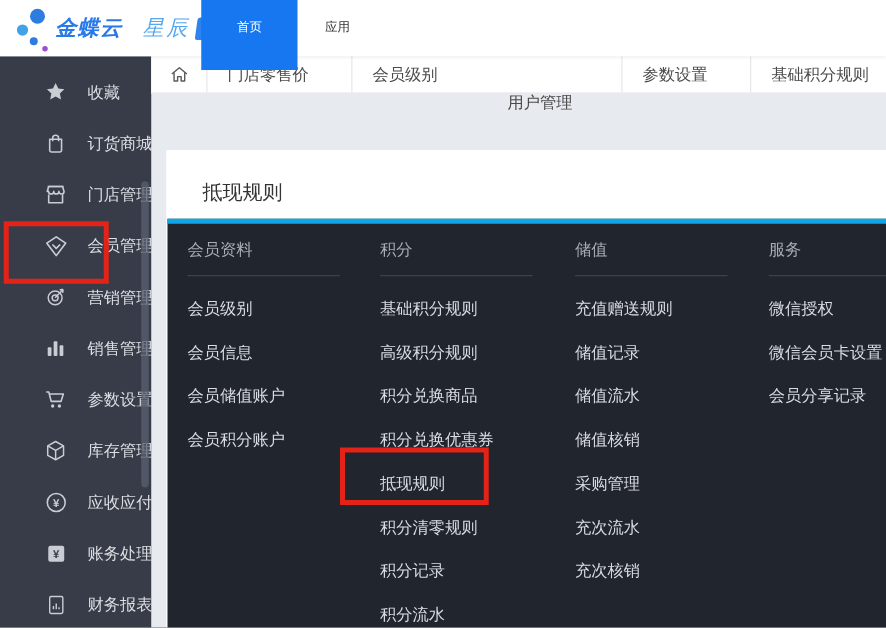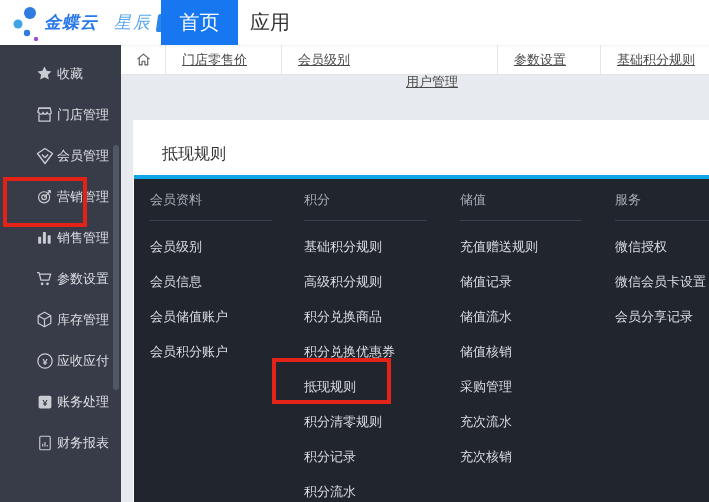--- a/index.html
+++ b/index.html
@@ -11,39 +11,39 @@
   
   .topbar{position:absolute;left:0;top:0;width:709px;height:45px;background:#fff;z-index:30;
     box-shadow:0 1px 2px rgba(0,0,0,.06);}
   .brand{position:absolute;left:8px;top:0;height:45px;display:flex;align-items:center;}
   .brand-dots{width:34px;height:38px;margin-right:2px;}
   .brand-main{font-size:17px;font-weight:bold;font-style:italic;color:#2979e8;letter-spacing:1px;}
   .brand-sub{font-size:17px;font-style:italic;color:#57a6ee;margin-left:16px;letter-spacing:2px;}
   .brand-badge{display:inline-block;margin-left:5px;background:#2f83ec;color:#fff;
     font-size:10px;font-weight:bold;font-style:italic;padding:2px 5px;border-radius:2px;
     transform:skewX(-8deg);}
-  .top-tab{position:absolute;top:0;height:45px;line-height:45px;text-align:center;
-    font-size:20px;color:#333;cursor:pointer;}
+  .top-tab{position:absolute;top:0;height:56px;line-height:45px;text-align:center;
+    font-size:10px;color:#333;cursor:pointer;}
   .top-tab.active{background:#1677f0;color:#fff;}
   .top-tab.t0{left:161px;width:77px;}
   .top-tab.t1{left:238px;width:64px;}
   
   .sidebar{position:absolute;left:0;top:45px;width:121px;height:457px;background:#383c48;z-index:10;
     padding-top:8px;box-sizing:border-box;}
   .side-item{height:41px;display:flex;align-items:center;padding-left:34px;cursor:pointer;}
   .side-item .icon{width:21px;height:21px;display:inline-flex;align-items:center;justify-content:center;flex:0 0 21px;}
-  .side-item .lbl{margin-left:2px;font-size:13px;color:#dcdfe3;white-space:nowrap;}
+  .side-item .lbl{margin-left:15px;font-size:13px;color:#dcdfe3;white-space:nowrap;}
   .side-scrollthumb{position:absolute;left:113px;top:100px;width:6px;height:245px;border-radius:3px;
     background:#596070;opacity:.75;}
   
   .tabbar{position:absolute;left:121px;top:45px;width:588px;height:30px;background:#fff;
     border-bottom:1px solid #e4e4e4;display:flex;align-items:stretch;z-index:20;box-sizing:border-box;}
   .tb-home{width:44px;display:flex;align-items:center;justify-content:center;cursor:pointer;}
   .tb-tab{display:flex;align-items:center;padding-left:16px;font-size:13px;color:#4a4a4a;
-    border-left:1px solid #e7e7e7;cursor:pointer;box-sizing:border-box;white-space:nowrap;text-decoration:underline;}
+    border-left:1px solid #e7e7e7;cursor:pointer;box-sizing:border-box;white-space:nowrap;}
   
   .content-bg{position:absolute;left:121px;top:75px;width:588px;height:427px;background:#e7eaee;z-index:1;}
   .panel{position:absolute;left:133px;top:120px;width:576px;height:382px;background:#fff;z-index:2;}
   .page-title{position:absolute;left:29px;top:24px;font-size:16px;color:#333;}
   
   .megamenu{position:absolute;left:134px;top:175px;width:587px;height:412px;background:#21252d;
     border-top:4px solid #0ea5e9;z-index:15;box-sizing:border-box;}
   .mm-col{position:absolute;top:0;width:122px;}
   .mm-head{padding-top:12px;font-size:13px;color:#a7acb5;}
   .mm-underline{margin-top:11px;border-bottom:1px solid #3c414c;width:122px;}
@@ -81,20 +81,29 @@
         <span class="icon">
           <svg width="19" height="19" viewBox="0 0 24 24">
             <path fill="#c9ccd3" d="M12 3l2.7 5.6 6.1.8-4.5 4.2 1.2 6L12 16.7l-5.5 2.9 1.2-6L3.2 9.4l6.1-.8z"></path>
           </svg>
         </span>
         <span class="lbl">收藏</span>
       </div>
       <div class="side-item">
         <span class="icon">
           <svg width="19" height="19" viewBox="0 0 24 24" fill="none" stroke="#c9ccd3" stroke-width="1.6" stroke-linejoin="round">
+            <path d="M6 8h12v11.2a1.8 1.8 0 0 1-1.8 1.8H7.8A1.8 1.8 0 0 1 6 19.2z"></path>
+            <path d="M9 10V7a3 3 0 0 1 6 0v3"></path>
+          </svg>
+        </span>
+        <span class="lbl">订货商城</span>
+      </div>
+      <div class="side-item">
+        <span class="icon">
+          <svg width="19" height="19" viewBox="0 0 24 24" fill="none" stroke="#c9ccd3" stroke-width="1.6" stroke-linejoin="round">
             <path d="M4 4h16"></path>
             <path d="M3.5 9l1.5-5h14l1.5 5a2.6 2.6 0 0 1-5.2 0 2.6 2.6 0 0 1-5.2 0 2.6 2.6 0 0 1-5.2 0H3.5z"></path>
             <path d="M5 12v8.5h14V12"></path>
           </svg>
         </span>
         <span class="lbl">门店管理</span>
       </div>
       <div class="side-item">
         <span class="icon">
           <svg width="20" height="20" viewBox="0 0 24 24" fill="none" stroke="#c9ccd3" stroke-width="1.6" stroke-linejoin="round">

